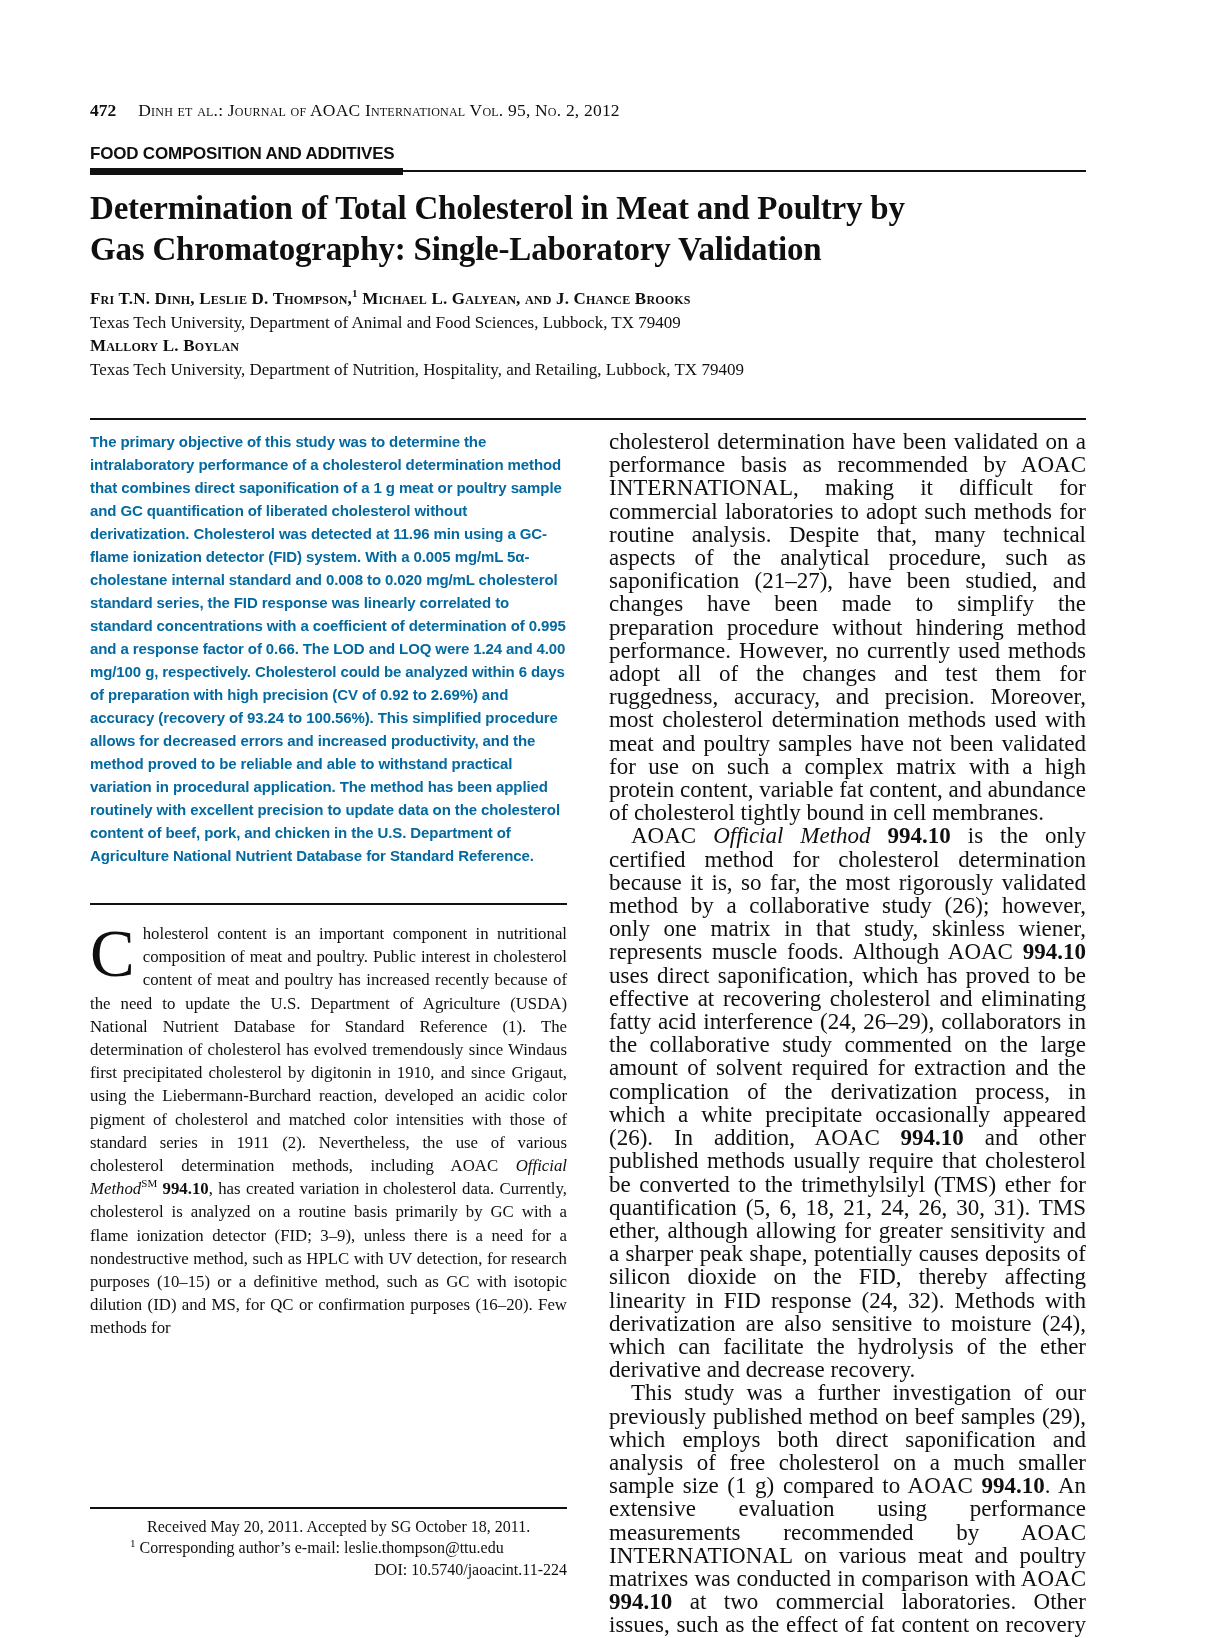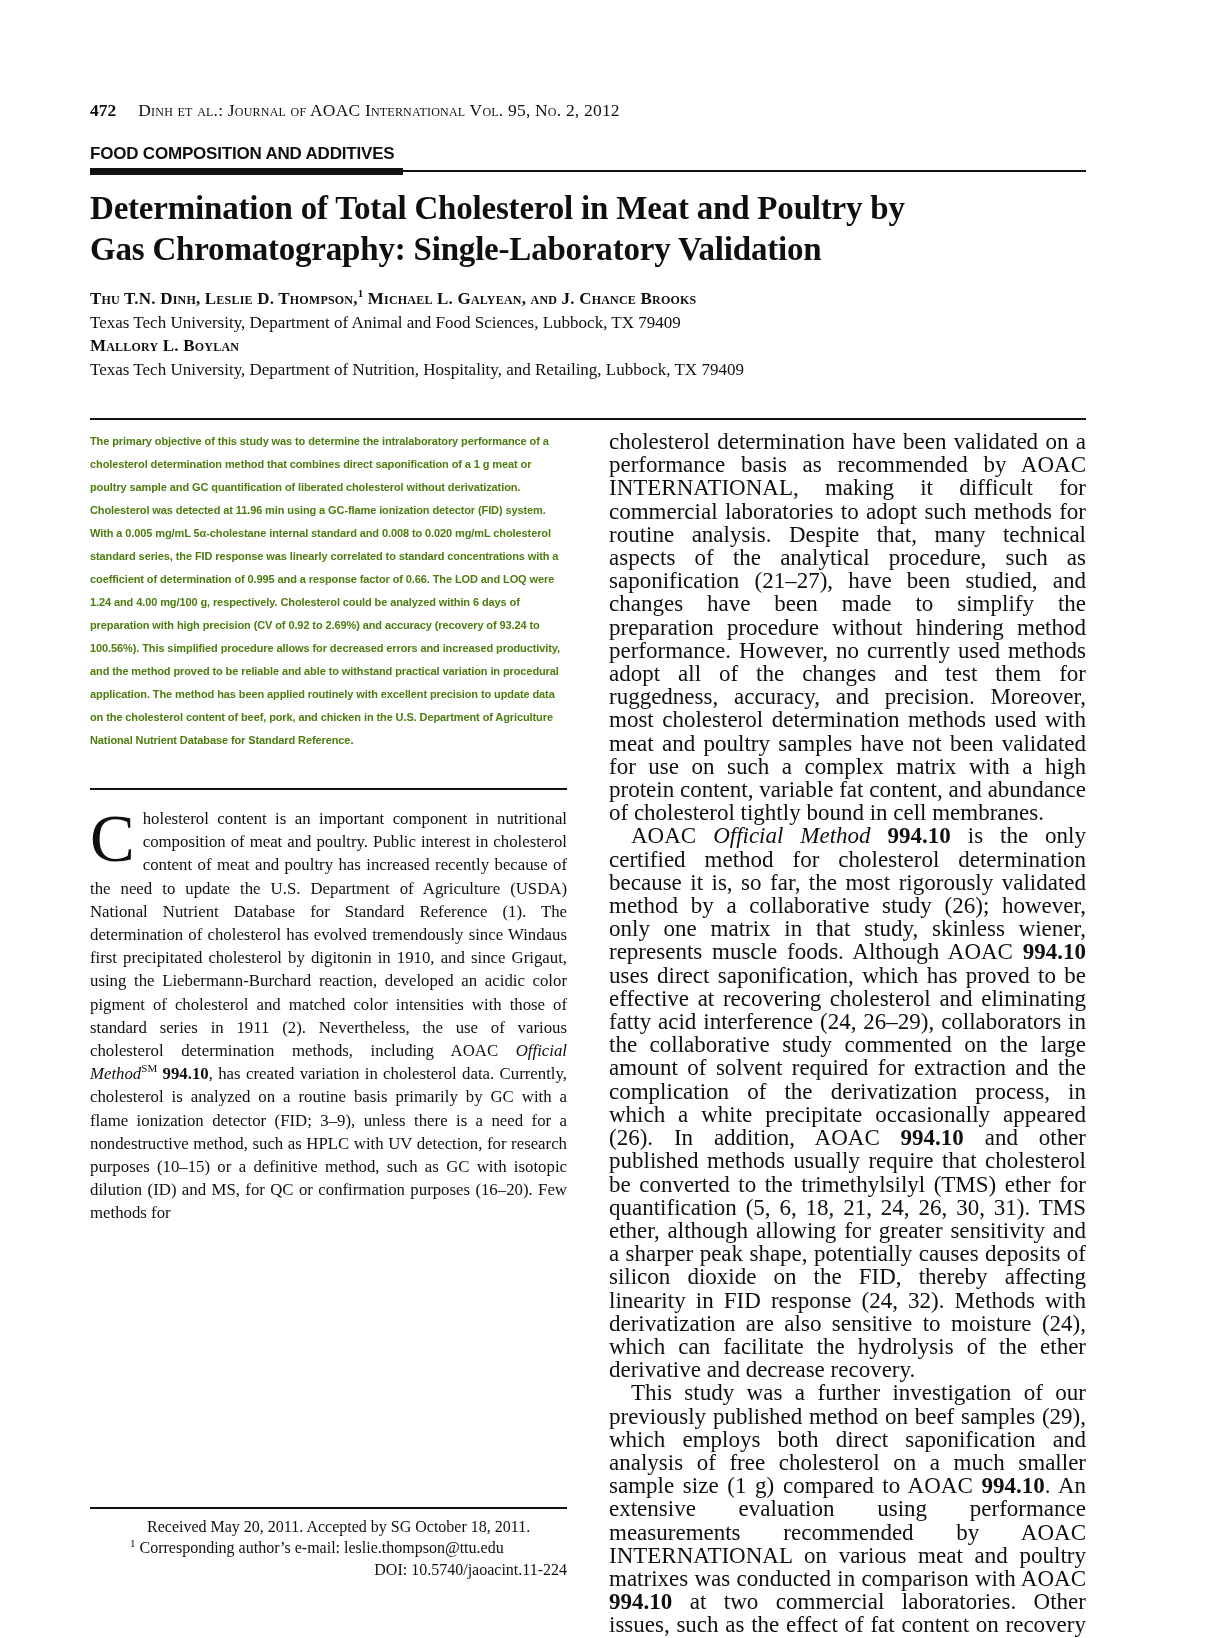--- a/index.html
+++ b/index.html
@@ -31,21 +31,21 @@
 
   .full-rule { margin-top:37px; height:2px; background:#111111; }
 
   
   .columns { display:flex; gap:42px; margin-top:10px; height:1240px; overflow:hidden; }
   .col { width:477px; }
   .col-left { display:flex; flex-direction:column; height:1150px; }
 
   .abstract {
     font-family:"Liberation Sans", sans-serif; font-weight:700;
-    font-size:11px; line-height:23px; color:#4d7c0f; letter-spacing:-0.1px;
+    font-size:15px; line-height:23px; color:#0369a1; letter-spacing:-0.1px;
   }
   .mid-rule { margin-top:36px; height:2px; background:#111111; }
 
   .intro { margin-top:17px; font-size:16.8px; line-height:23.2px; text-align:justify; }
   .dropcap { float:left; font-size:67px; line-height:54px; padding:4px 8px 0 0; }
 
   .footnote-block { margin-top:auto; }
   .fn-rule { height:2px; background:#111111; }
   .footnote { margin-top:7px; font-size:16px; line-height:21.5px;margin-left:36px; }
   .fn-received { text-indent:21px; }
@@ -74,21 +74,21 @@
     <div class="rule-thick"></div>
     <div class="rule-thin"></div>
   </div>
 
   <h1 class="article-title" style="margin:13px 0 0 0;">
     <div>Determination of Total Cholesterol in Meat and Poultry by</div>
     <div>Gas Chromatography: Single-Laboratory Validation</div>
   </h1>
 
   <div class="byline">
-    <div class="sc"><span>Thu T.N. Dinh, Leslie D. Thompson,</span><sup>1</sup><span> Michael L. Galyean, and J. Chance Brooks</span></div>
+    <div class="sc"><span>Fri T.N. Dinh, Leslie D. Thompson,</span><sup>1</sup><span> Michael L. Galyean, and J. Chance Brooks</span></div>
     <div>Texas Tech University, Department of Animal and Food Sciences, Lubbock, TX 79409</div>
     <div class="sc">Mallory L. Boylan</div>
     <div>Texas Tech University, Department of Nutrition, Hospitality, and Retailing, Lubbock, TX 79409</div>
   </div>
 
   <div class="full-rule"></div>
 
   <div class="columns">
 
     <div class="col col-left">

